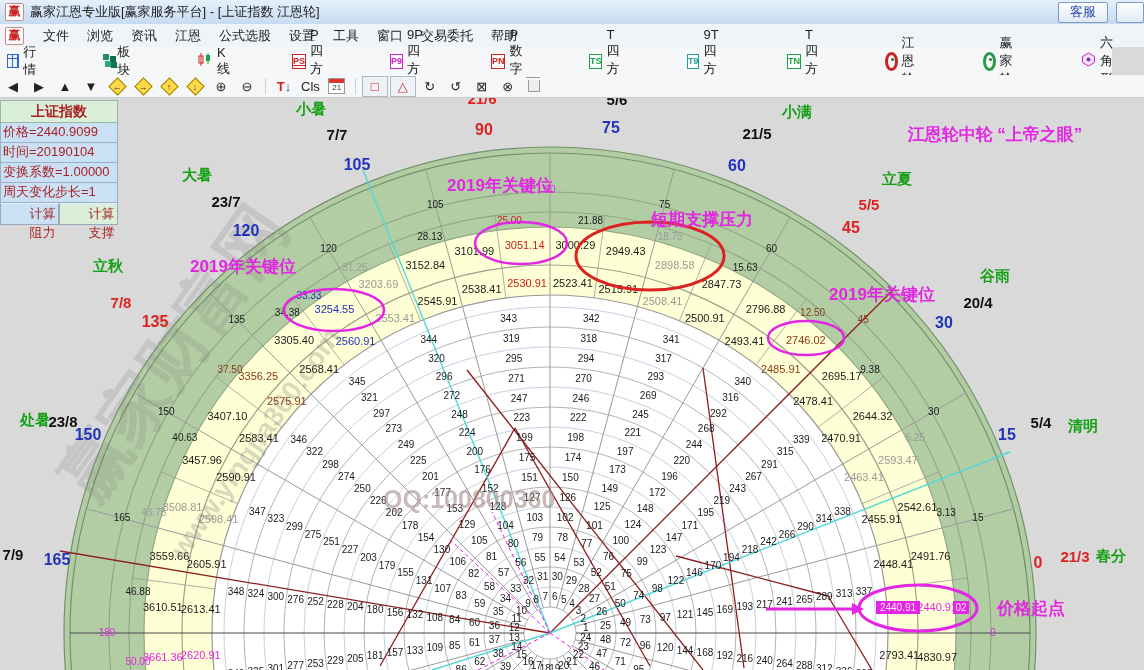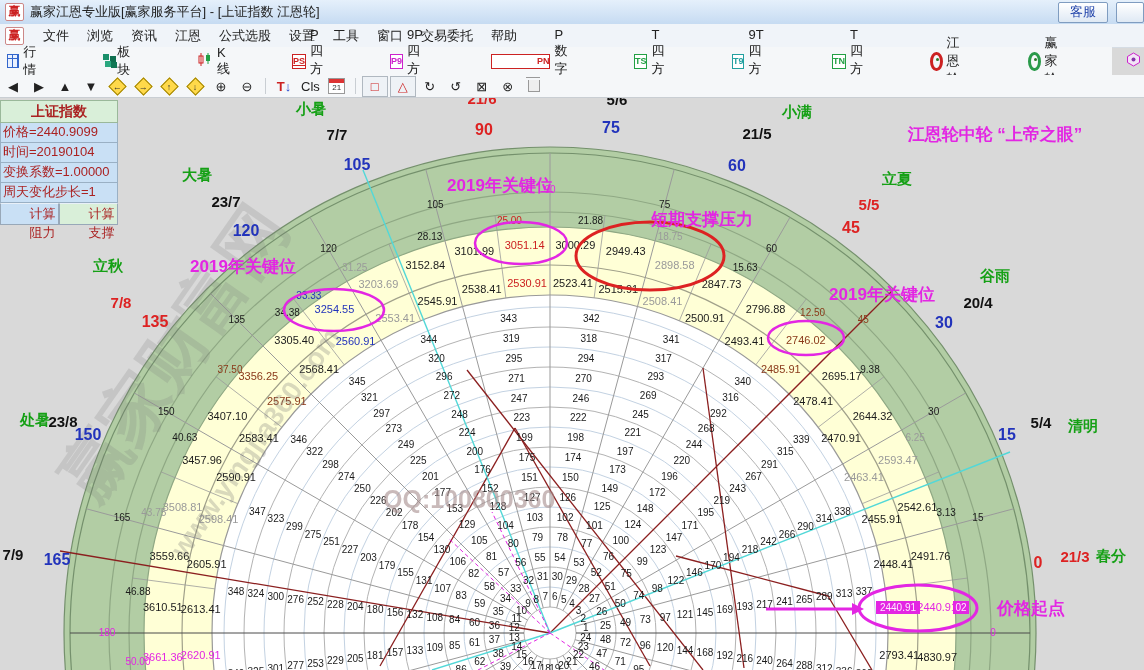--- a/index.html
+++ b/index.html
@@ -572,21 +572,21 @@
       </span>
       <span class="tb-item">
         <span class="boxicon" style="border-color: rgb(204, 34, 34); color: rgb(204, 34, 34); text-decoration: underline;">PS</span>
         <span>P四方形</span>
       </span>
       <span class="tb-item">
         <span class="boxicon" style="border-color: rgb(204, 34, 204); color: rgb(204, 34, 204);">P9</span>
         <span>9P四方形</span>
       </span>
       <span class="tb-item">
-        <span class="boxicon" style="border-color: rgb(204, 34, 34); color: rgb(204, 34, 34); padding-left: 45px;">PN</span>
+        <span class="boxicon" style="border-color: rgb(204, 34, 34); color: rgb(204, 34, 34);">PN</span>
         <span>P数字表</span>
       </span>
       <span class="tb-item">
         <span class="boxicon" style="border-color: rgb(34, 160, 68); color: rgb(34, 160, 68);">TS</span>
         <span>T四方形</span>
       </span>
       <span class="tb-item">
         <span class="boxicon" style="border-color: rgb(34, 160, 160); color: rgb(34, 160, 160);">T9</span>
         <span>9T四方形</span>
       </span>

